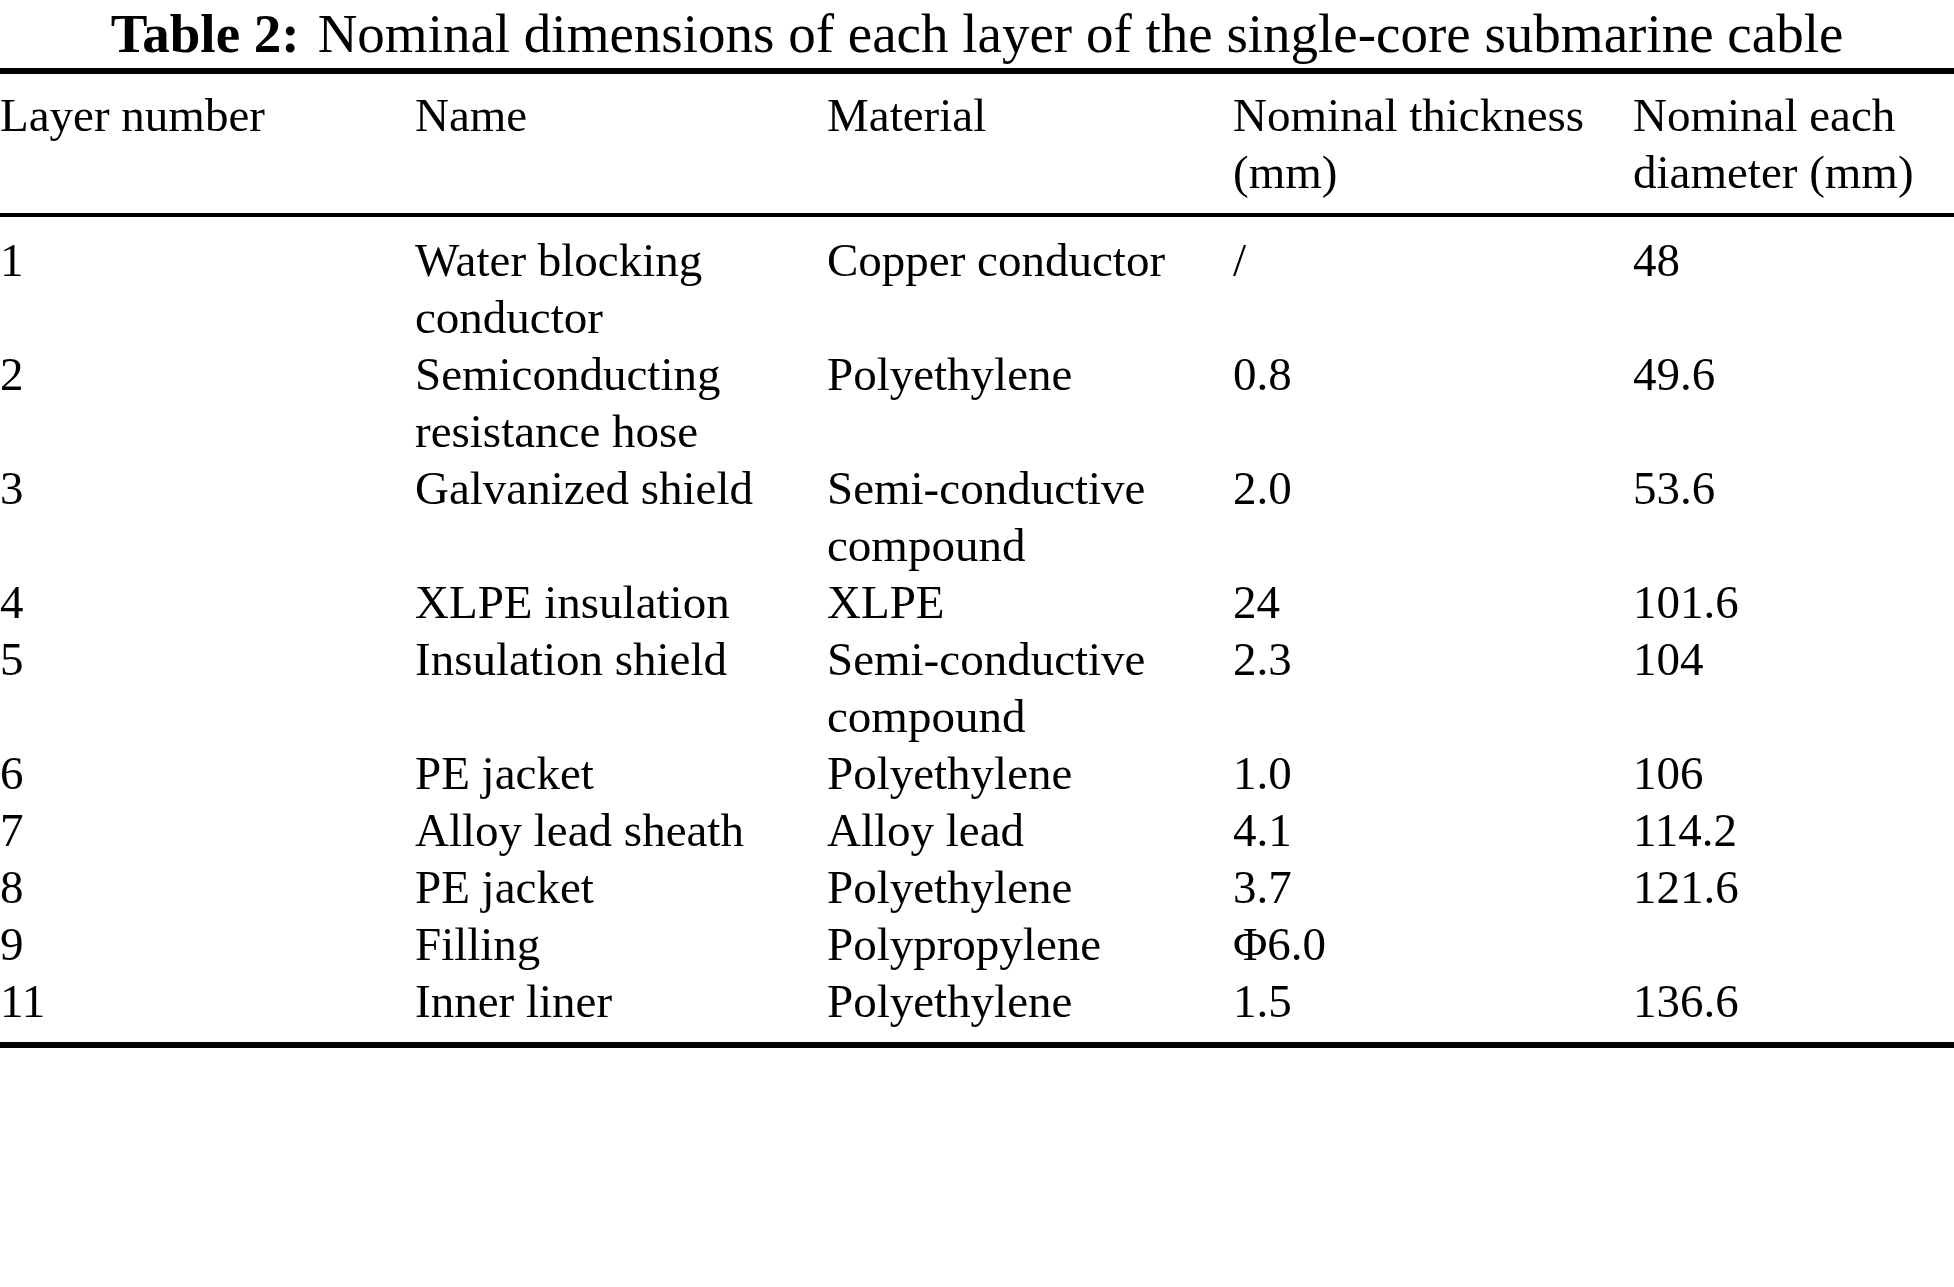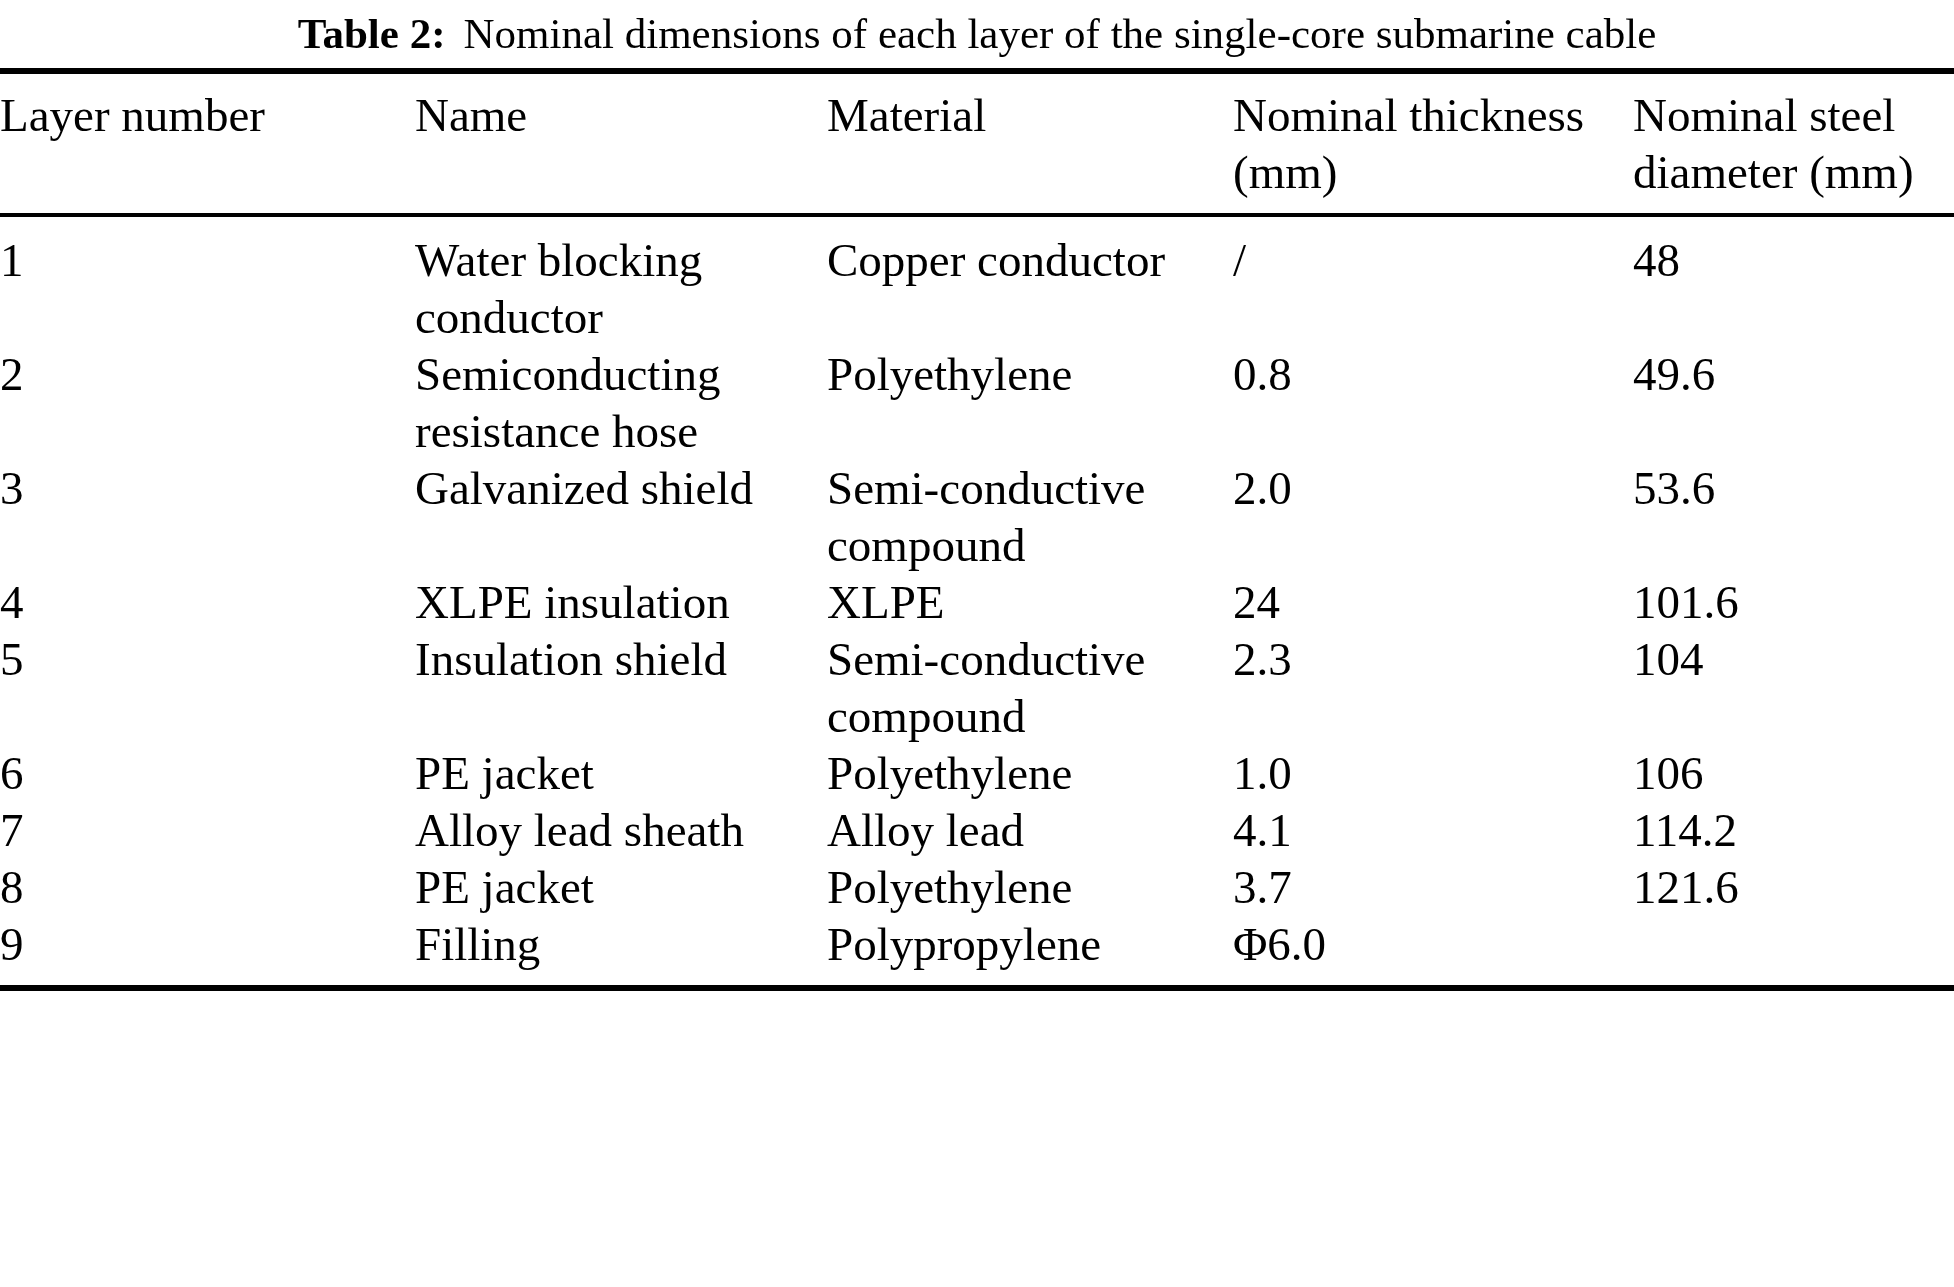--- a/index.html
+++ b/index.html
@@ -9,21 +9,21 @@
   }
   body {
     width: 1954px;
     height: 1287px;
     overflow: hidden;
     font-family: "Liberation Serif", "DejaVu Serif", serif;
     color: #000000;
   }
   .caption {
     text-align: center;
-    font-size: 43px;
+    font-size: 55px;
     line-height: 58px;
     padding-top: 5px;
     height: 63px;
     white-space: nowrap;
   }
   .caption .cap-label {
     font-weight: bold;
     margin-right: 18px;
   }
   table.dims {
@@ -72,21 +72,21 @@
     <col style="width:400px">
     <col>
   </colgroup>
   <thead>
     <tr>
       <th>Layer number</th>
       <th>Name</th>
       <th>Material</th>
       <th>Nominal thickness
 (mm)</th>
-      <th>Nominal steel
+      <th>Nominal each
 diameter (mm)</th>
     </tr>
   </thead>
   <tbody id="table-body">
       <tr>
         <td>1</td>
         <td>Water blocking
 conductor</td>
         <td>Copper conductor</td>
         <td>/</td>
@@ -144,14 +144,21 @@
         <td>3.7</td>
         <td>121.6</td>
       </tr>
       <tr>
         <td>9</td>
         <td>Filling</td>
         <td>Polypropylene</td>
         <td>Φ6.0</td>
         <td></td>
       </tr>
+      <tr>
+        <td>11</td>
+        <td>Inner liner</td>
+        <td>Polyethylene</td>
+        <td>1.5</td>
+        <td>136.6</td>
+      </tr>
     </tbody>
 </table>
 
 </body></html>

